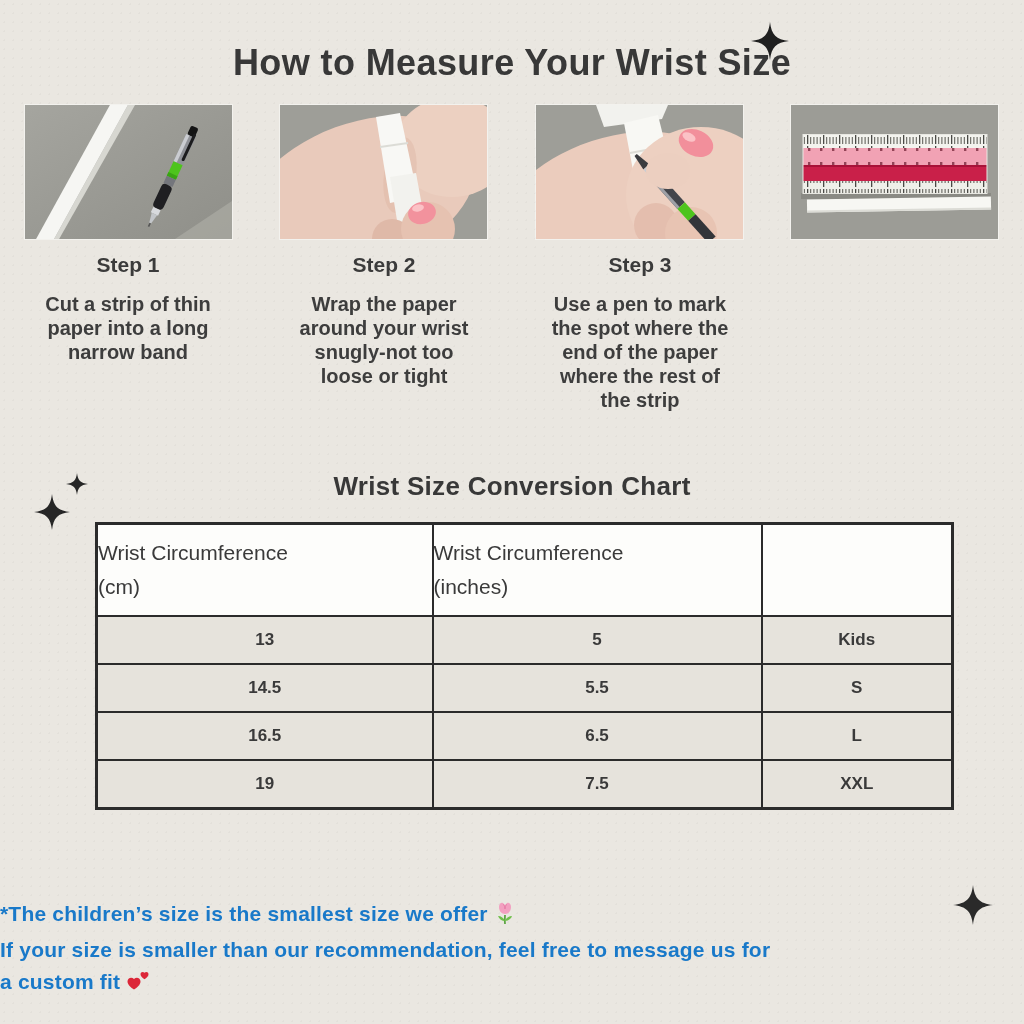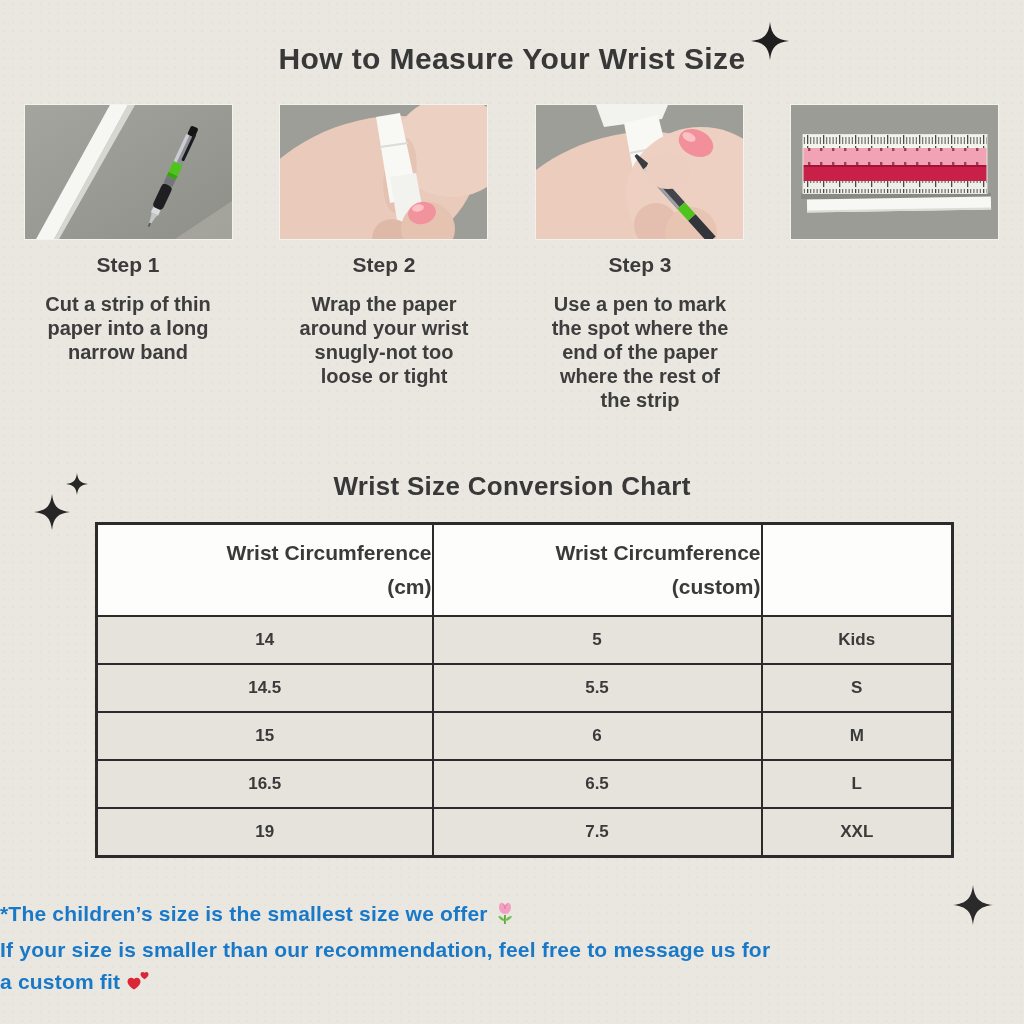--- a/index.html
+++ b/index.html
@@ -11,21 +11,21 @@
     overflow:hidden;
   }
   .canvas{
     position:relative;width:1024px;height:1024px;
     background:#eae7e1;
     background-image:radial-gradient(rgba(110,105,90,0.05) 1px, transparent 1px);
     background-size:9px 9px;
   }
   .page-title{
     position:absolute;top:42px;left:0;width:1024px;
-    text-align:center;font-size:30px;font-weight:800;
+    text-align:center;font-size:36px;font-weight:800;
     letter-spacing:0.4px;color:#383838;margin:0;
   }
   .sparkle{position:absolute;pointer-events:none;}
   .sp-title{top:22px;left:751px;width:38px;height:38px;}
   .sp-chart-small{top:473px;left:66px;width:22px;height:22px;}
   .sp-chart-big{top:494px;left:34px;width:36px;height:36px;}
   .sp-bottom{top:885px;left:953px;width:40px;height:40px;}
 
   .photos{
     position:absolute;top:105px;left:25px;width:973px;
@@ -59,21 +59,21 @@
     position:absolute;top:522px;left:95px;width:856px;
     border-collapse:collapse;table-layout:fixed;
     border:3px solid #2b2b2b;
   }
   table.size-table col.c1{width:336px;}
   table.size-table col.c2{width:329px;}
   table.size-table col.c3{width:191px;}
   table.size-table th{
     background:#fdfdfb;border:2px solid #2b2b2b;
     height:90px;font-size:21px;line-height:34px;
-    font-weight:700;color:#3a3a3a;text-align:right;padding:0;
+    font-weight:400;color:#3a3a3a;text-align:left;padding:0;
   }
   table.size-table td{
     background:#e6e3dc;border:2px solid #2b2b2b;
     height:46px;font-size:17px;font-weight:800;
     color:#3a3a3a;text-align:center;padding:0;
   }
 
   .footer{
     position:absolute;top:898px;left:0;width:1024px;
     text-align:left;font-size:21px;font-weight:800;
@@ -238,42 +238,37 @@
         <col class="c3">
     </colgroup>
     <thead>
       <tr>
         <th>
           <div>Wrist Circumference</div>
           <div>(cm)</div>
         </th>
         <th>
           <div>Wrist Circumference</div>
-          <div>(custom)</div>
+          <div>(inches)</div>
         </th>
         <th>
           <div></div>
         </th>
       </tr>
     </thead>
     <tbody>
       <tr>
-        <td>14</td>
+        <td>13</td>
         <td>5</td>
         <td>Kids</td>
       </tr>
       <tr>
         <td>14.5</td>
         <td>5.5</td>
         <td>S</td>
-      </tr>
-      <tr>
-        <td>15</td>
-        <td>6</td>
-        <td>M</td>
       </tr>
       <tr>
         <td>16.5</td>
         <td>6.5</td>
         <td>L</td>
       </tr>
       <tr>
         <td>19</td>
         <td>7.5</td>
         <td>XXL</td>

